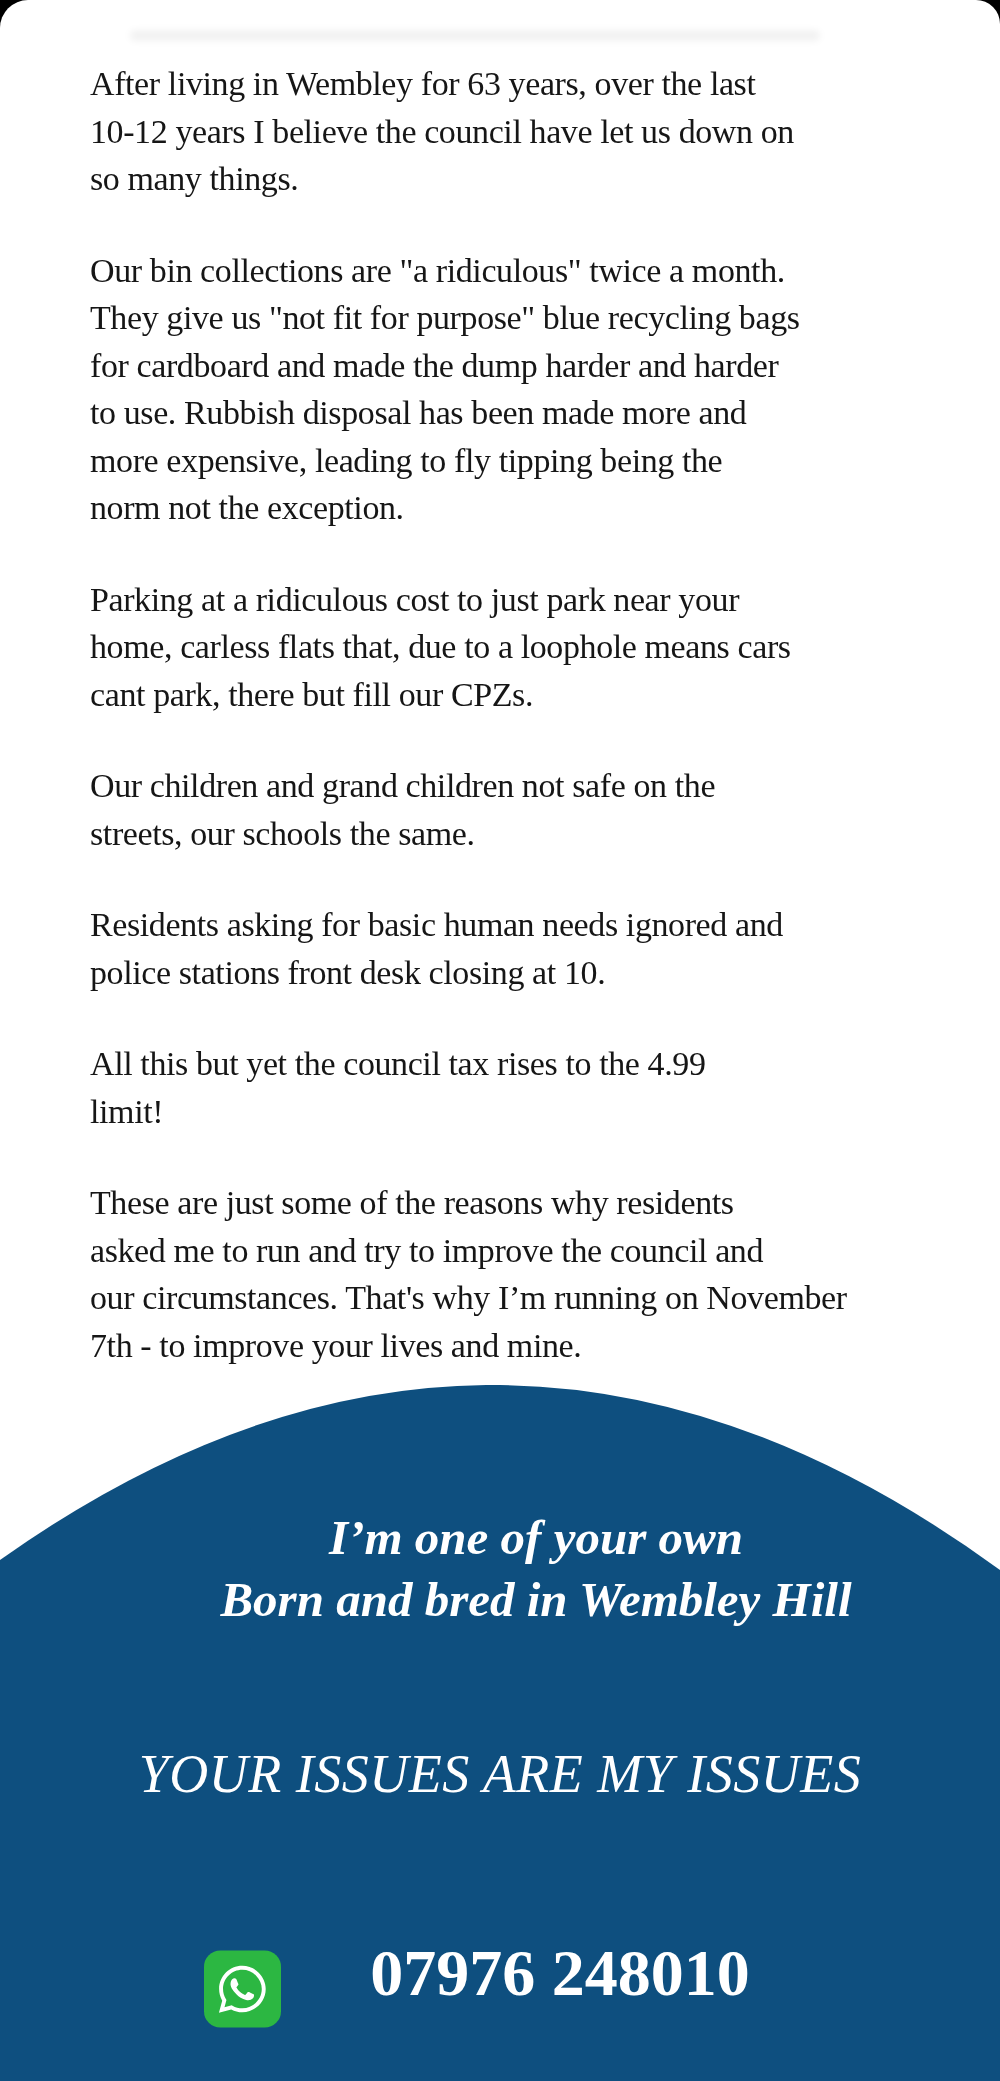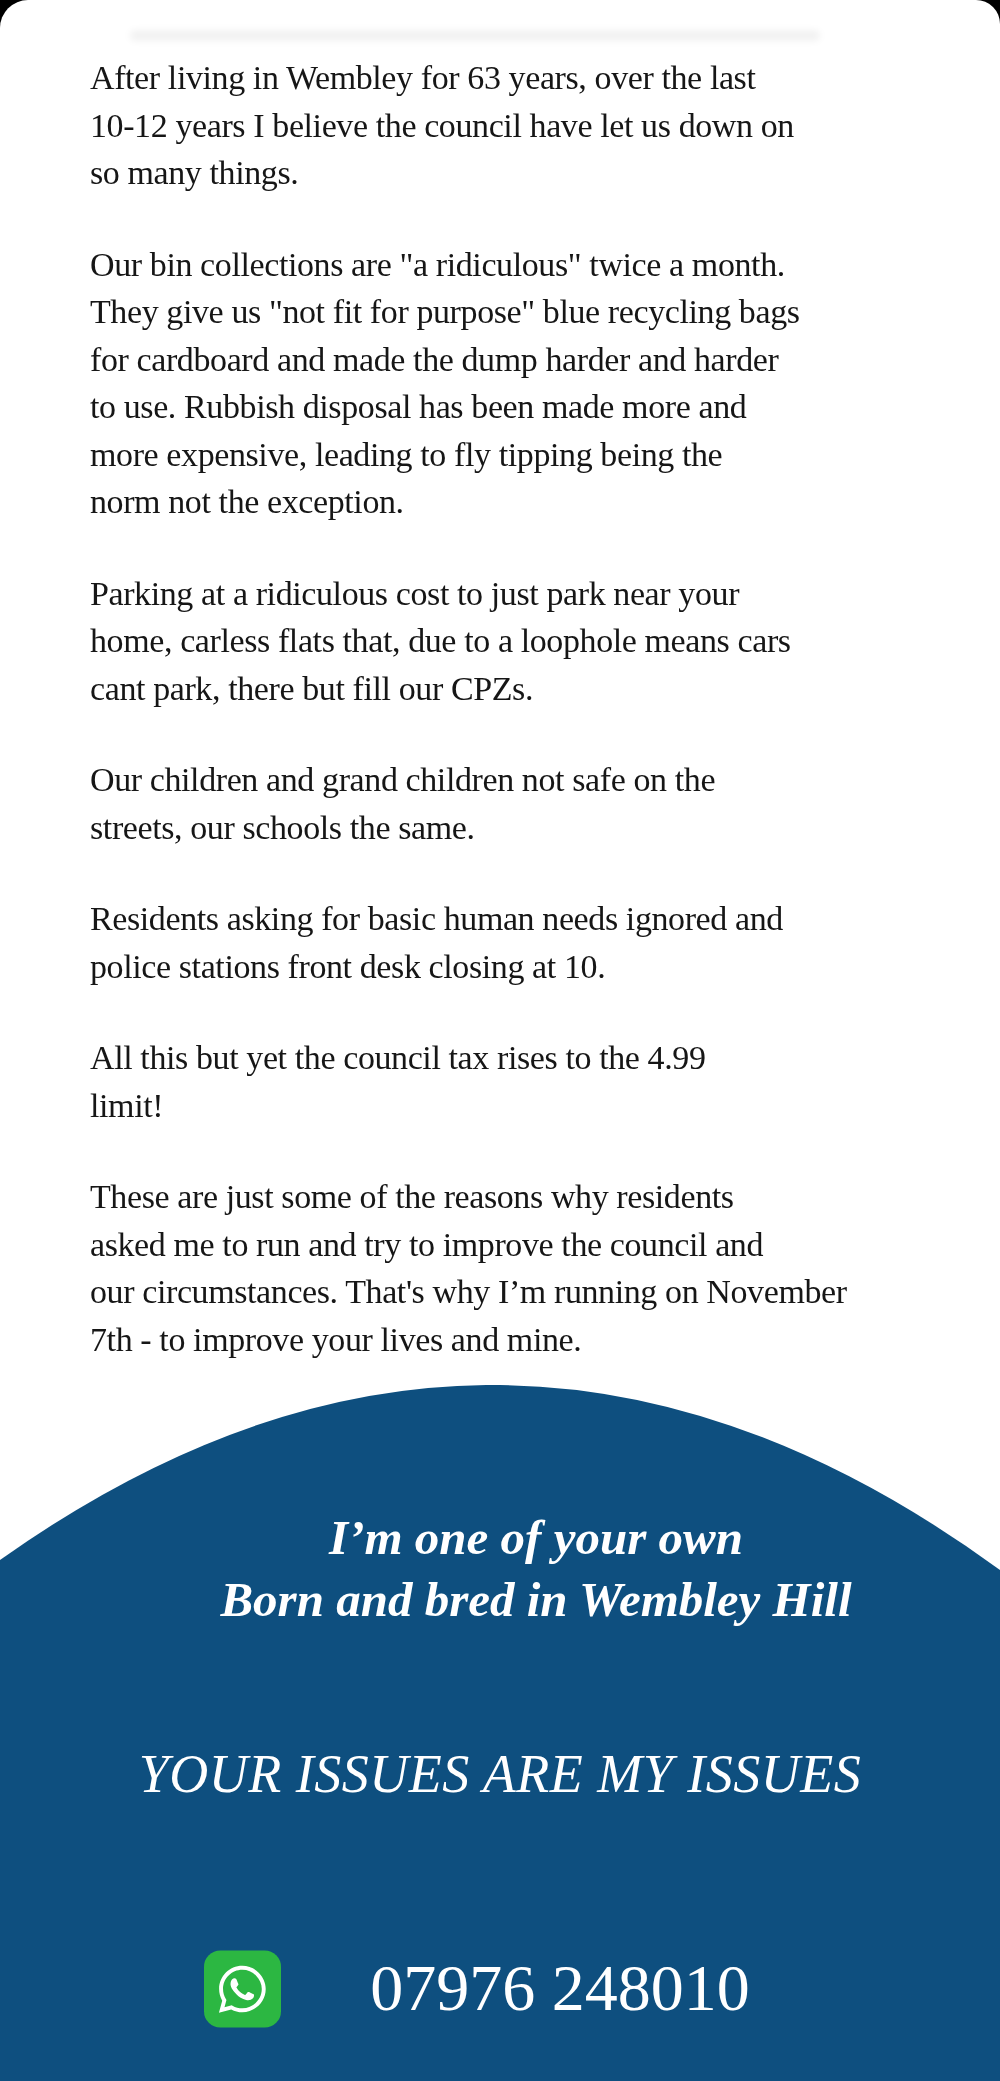--- a/index.html
+++ b/index.html
@@ -37,21 +37,21 @@
     position: absolute;
     top: 46px;
     left: 90px;
     width: 880px;
     color: #161616;
     font-size: 34px;
     line-height: 47.5px;
     letter-spacing: -0.4px;
   }
   .body-text p {
-    margin: 8px 0 44px 0;
+    margin: 14px 0 44px 0;
     white-space: pre; 
   }
   .dome {
     position: absolute;
     left: 0;
     top: 1385px;
     width: 1000px;
     height: 696px;
   }
   .dome svg.shape {
@@ -104,22 +104,21 @@
   }
   .phone {
     position: absolute;
     left: 300px;
     top: 8px;
     width: 520px;
     text-align: center;
     color: #ffffff;
     font-size: 66px;
     line-height: 80px;
-    font-weight: normal;
-    margin-top: 15px;
+    font-weight: bold;
   }
 </style>
 </head>
 <body>
 
 <div class="card">
 
   <div class="ghost"></div>
 
   <main class="body-text">

